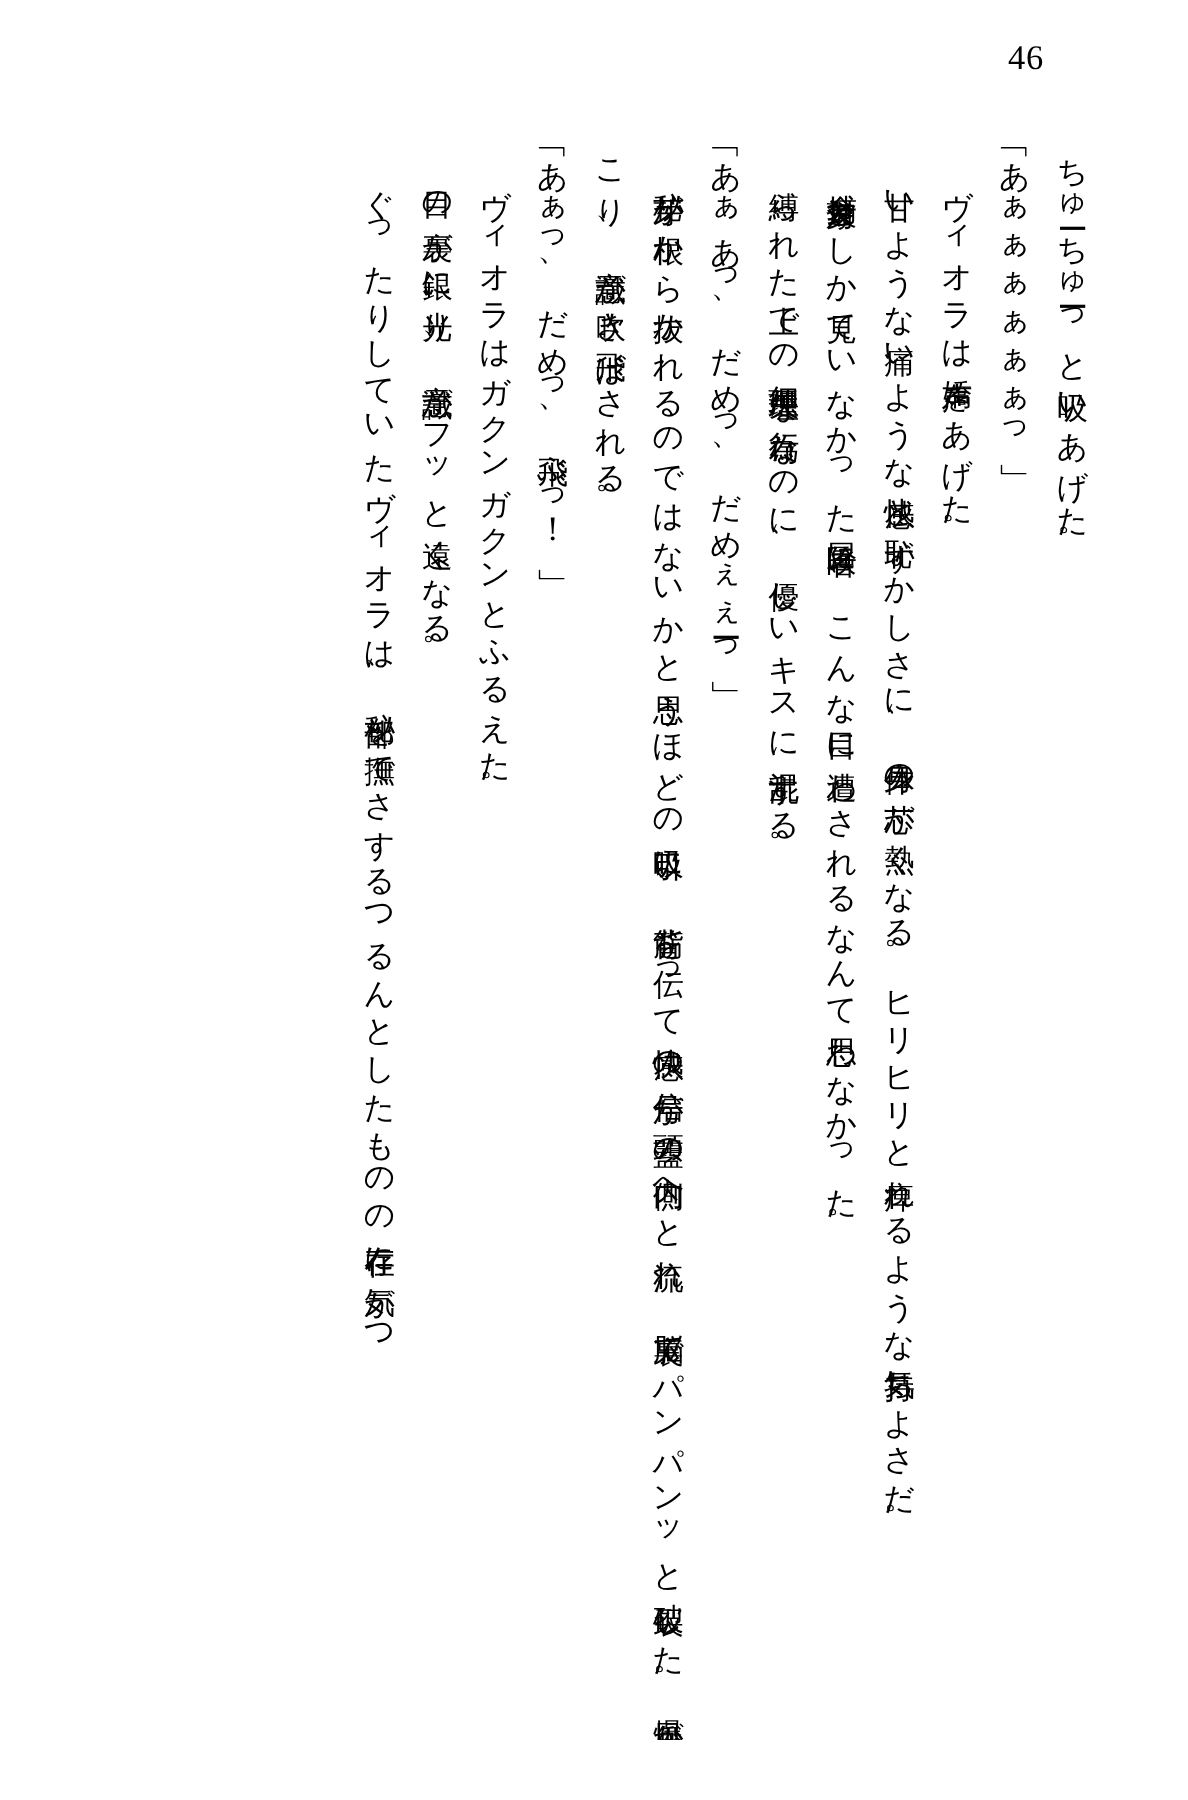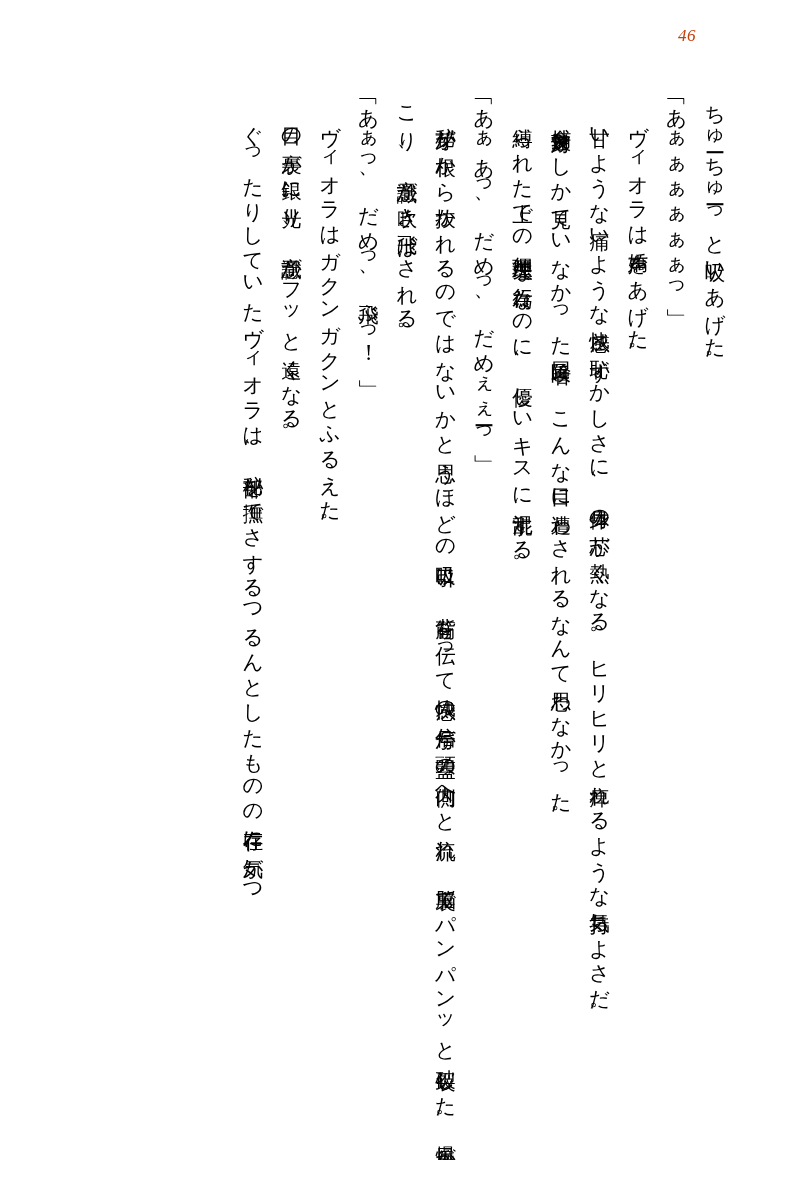--- a/index.html
+++ b/index.html
@@ -20,25 +20,24 @@
     left: 0;
     top: 0;
     width: 792px;
     height: 1200px;
     background: #ffffff;
   }
   .page-number {
     position: absolute;
     top: 26px;
     right: 96px;
-    font-size: 17px;
-    font-style: italic;
+    font-size: 23px;
     font-family: "Liberation Serif", "DejaVu Serif", serif;
     letter-spacing: 0.5px;
-    color: #c2410c;
+    color: #000000;
   }
   .body-text {
     position: absolute;
     top: 92px;
     right: 58px;
     left: 48px;
     bottom: 40px;
     writing-mode: vertical-rl;
     text-orientation: upright;
     font-family: "DejaVu Serif", "Liberation Serif", serif;

